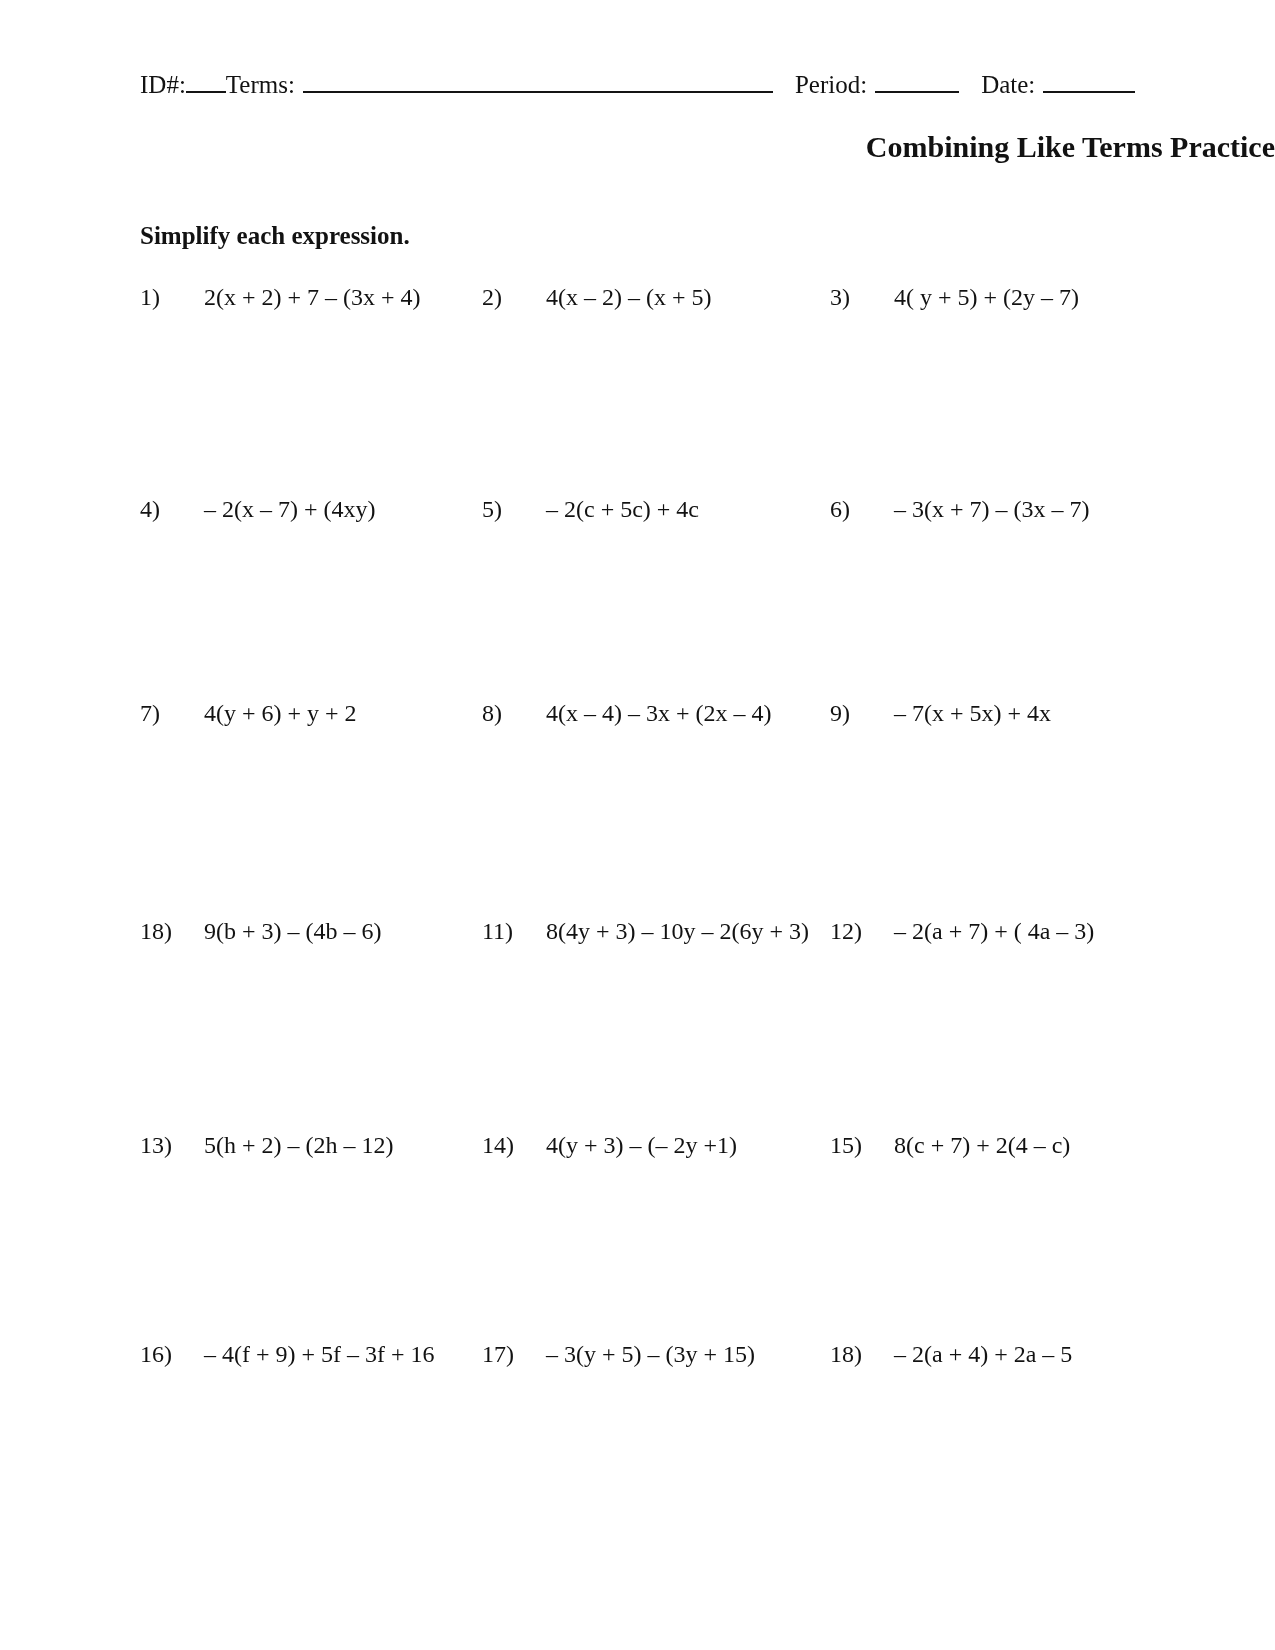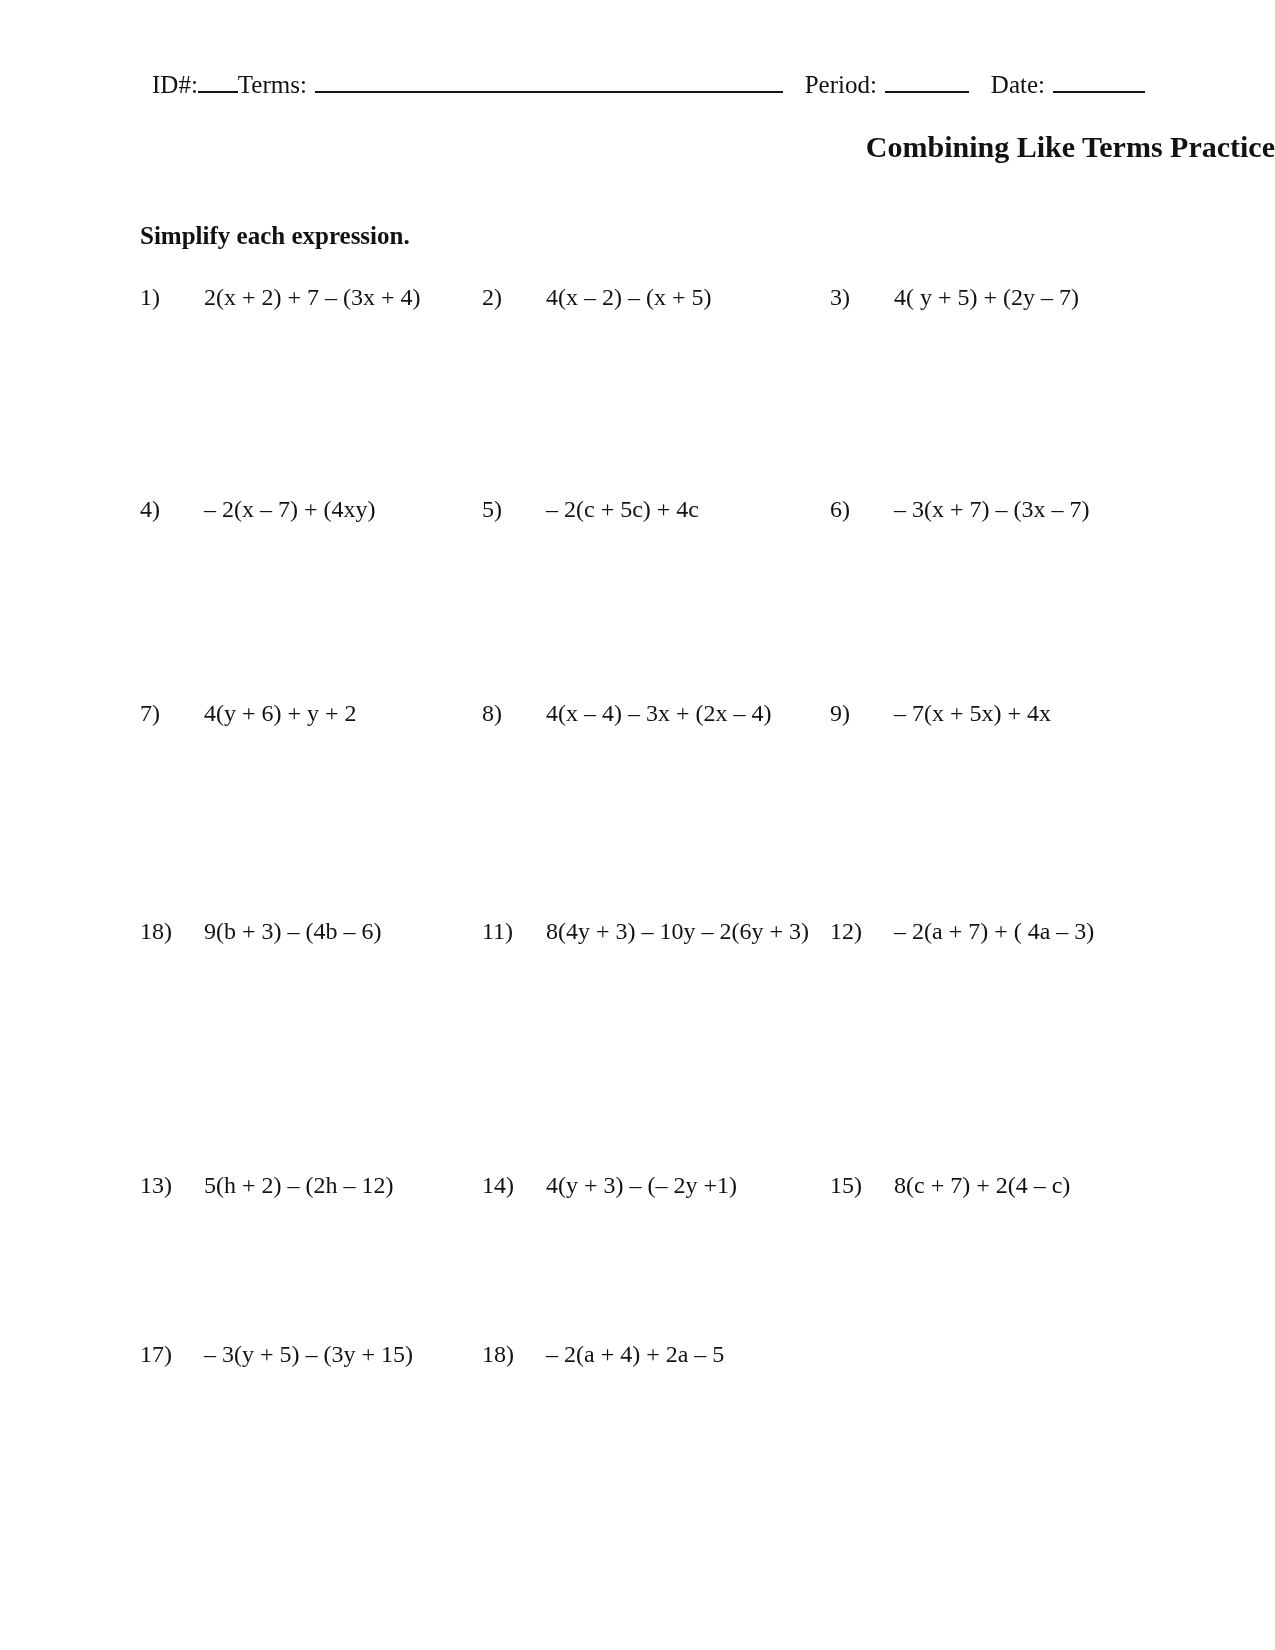--- a/index.html
+++ b/index.html
@@ -7,21 +7,21 @@
     position:relative;
     width:1275px;height:1650px;
     background:#ffffff;
     margin:0 auto;
     font-family:"Liberation Serif","DejaVu Serif",serif;
     color:#121212;
     overflow:hidden;
   }
   
   .header-line{
-    position:absolute;top:70px;left:152px;right:130px;
+    position:absolute;top:70px;left:140px;right:130px;
     font-size:25px;
     white-space:nowrap;
     display:flex;align-items:baseline;
   }
   .hlabel{flex:0 0 auto;}
   .blank{
     display:inline-block;flex:0 0 auto;
     border-bottom:2px solid #141414;
     height:0.85em;
     margin-bottom:-3px;
@@ -46,21 +46,21 @@
     position:absolute;left:140px;right:40px;
     display:grid;
     grid-template-columns:342px 348px auto;
     font-size:24px;
     white-space:nowrap;
   }
   .row1{top:284px;}
   .row2{top:496px;}
   .row3{top:700px;}
   .row4{top:918px;}
-  .row5{top:1132px;margin-top:40px;}
+  .row5{top:1132px;}
   .row6{top:1341px;}
   .prob{display:flex;align-items:baseline;}
   .pnum{display:inline-block;width:64px;flex:0 0 auto;}
   .pexpr{display:inline-block;}
 </style>
 </head>
 <body>
 
 <div class="page">
 
@@ -154,20 +154,24 @@
       <span class="pexpr">4(y + 3) – (– 2y +1)</span>
     </div>
     <div class="prob">
       <span class="pnum">15)</span>
       <span class="pexpr">8(c + 7) + 2(4 – c)</span>
     </div>
   </div>
 
   <div class="prob-row row6">
     <div class="prob">
+      <span class="pnum">16)</span>
+      <span class="pexpr">– 4(f + 9) + 5f – 3f + 16</span>
+    </div>
+    <div class="prob">
       <span class="pnum">17)</span>
       <span class="pexpr">– 3(y + 5) – (3y + 15)</span>
     </div>
     <div class="prob">
       <span class="pnum">18)</span>
       <span class="pexpr">– 2(a + 4) + 2a – 5</span>
     </div>
   </div>
 
 </div>

